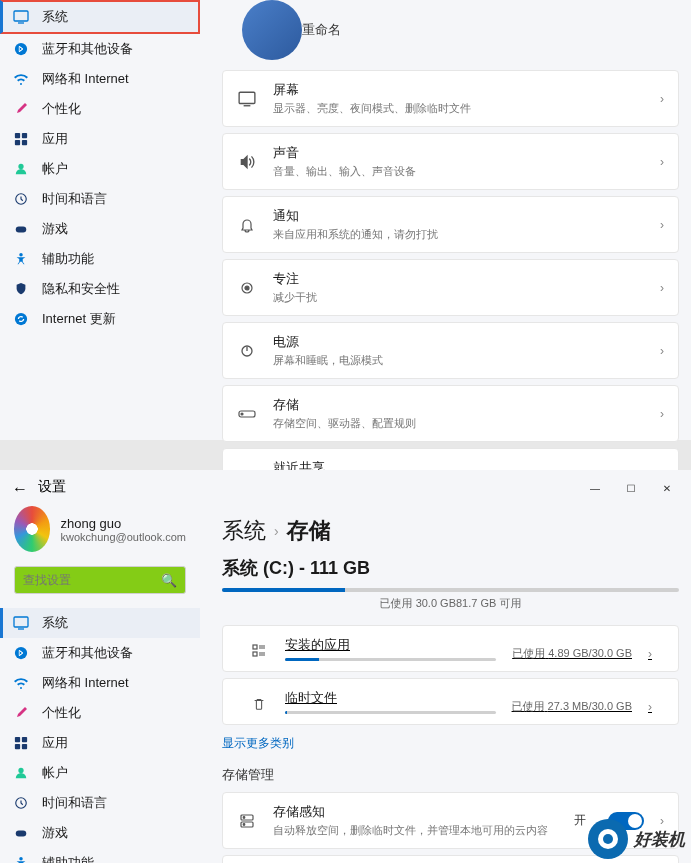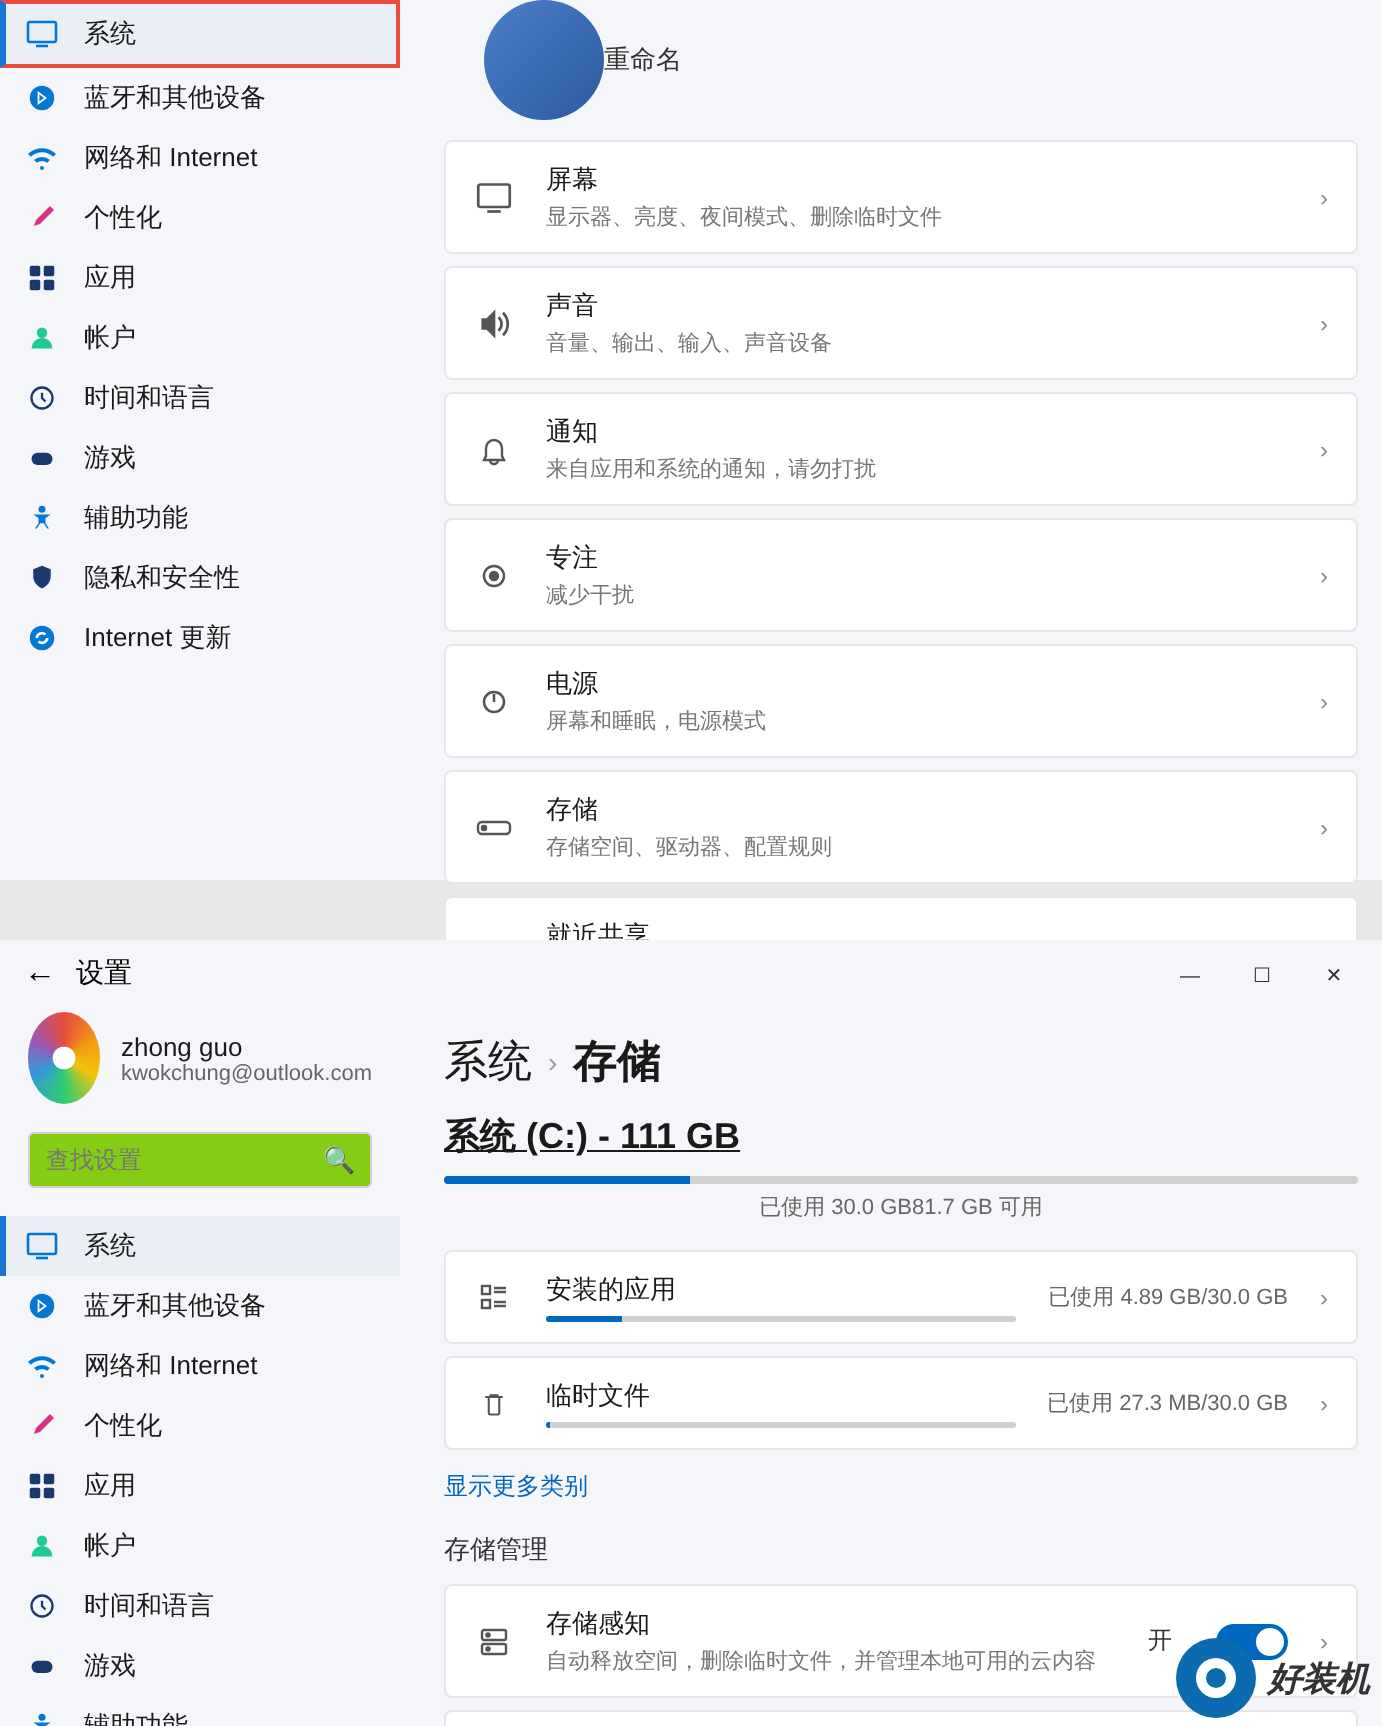--- a/index.html
+++ b/index.html
@@ -41,26 +41,26 @@
 .profile-text .email { font-size: 11px; color: #666; }
 
 .search-box { margin: 0 14px 14px 14px; position: relative; }
 .search-box input { width: 100%; padding: 6px 34px 6px 8px; border: 1px solid #d0d0d0; border-radius: 3px; background: #84cc16; font-size: 12px; }
 .search-box .sicon { position: absolute; right: 8px; top: 50%; transform: translateY(-50%); color: #888; font-size: 13px; }
 
 .breadcrumb { font-size: 22px; color: #1a1a1a; padding: 6px 0 10px 0; display: flex; align-items: center; gap: 8px; }
 .breadcrumb .sep { color: #999; font-size: 14px; }
 .breadcrumb .bold { font-weight: 600; }
 
-.drive-title { font-size: 18px; font-weight: 600; color: #1a1a1a; margin-bottom: 8px; text-decoration: underline; }
+.drive-title { font-size: 18px; font-weight: 600; color: #1a1a1a; margin-bottom: 8px; }
 .drive-bar { height: 4px; background: #d0d0d0; border-radius: 2px; overflow: hidden; margin-bottom: 4px; }
 .drive-bar-fill { height: 100%; background: #0067c0; width: 27%; }
 .drive-meta { display: flex; justify-content: center; font-size: 11px; color: #666; margin-bottom: 14px; }
 
-.storage-item { background: #fff; border: 1px solid #e6e6e6; border-radius: 4px; margin-bottom: 6px; display: flex; align-items: center; padding: 10px 14px; gap: 16px; cursor: pointer; }
+.storage-item { background: #fff; border: 1px solid #e6e6e6; border-radius: 4px; margin-bottom: 6px; display: flex; align-items: flex-end; padding: 10px 26px; gap: 16px; cursor: pointer; text-decoration: underline; }
 .storage-body { flex: 1; }
 .storage-title { font-size: 13px; color: #1a1a1a; margin-bottom: 4px; }
 .storage-bar { height: 3px; background: #d0d0d0; border-radius: 2px; overflow: hidden; }
 .sbf1 { height: 100%; background: #0067c0; width: 16%; }
 .sbf2 { height: 100%; background: #0067c0; width: 1%; }
 .storage-meta { font-size: 11px; color: #666; text-align: right; white-space: nowrap; }
 
 .show-more { font-size: 12px; color: #0067c0; cursor: pointer; padding: 4px 0 14px 0; }
 .section-title { font-size: 13px; color: #333; margin-bottom: 8px; }
 

